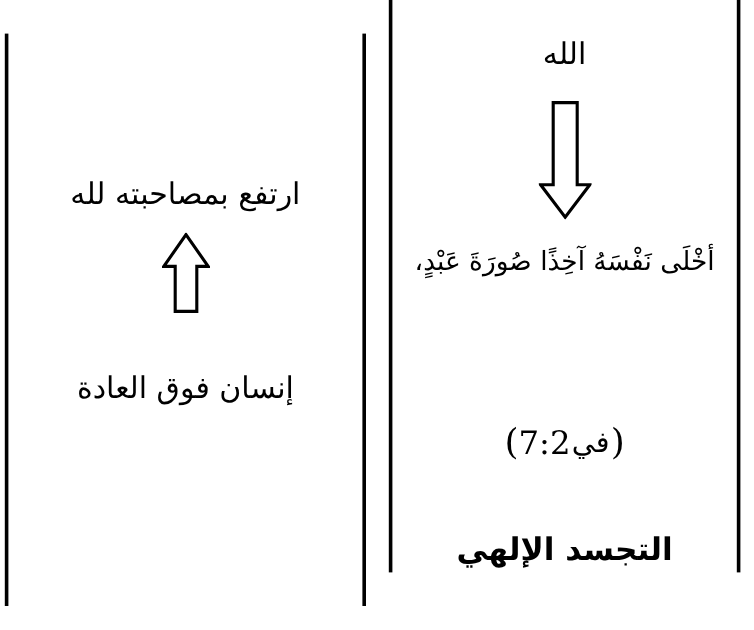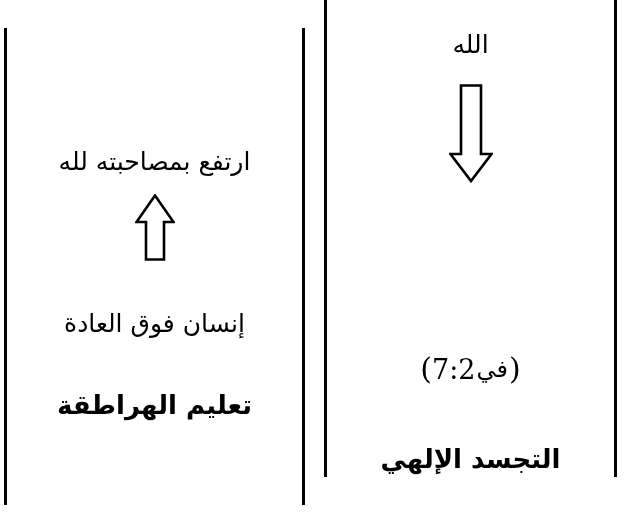--- a/index.html
+++ b/index.html
@@ -82,30 +82,30 @@
 
   <div class="panel panel-left">
     <div class="txt regular" style="top:117px;">ارتفع بمصاحبته لله</div>
 
     <svg class="arrow" style="top:166px;" width="40" height="67" viewBox="0 0 40 67" aria-hidden="true">
       <polygon points="20,1.5 38.5,28 29,28 29,65.5 11,65.5 11,28 1.5,28" fill="#ffffff" stroke="#000000" stroke-width="2.6" stroke-linejoin="miter"></polygon>
     </svg>
 
     <div class="txt regular" style="top:279px;">إنسان فوق العادة</div>
 
-    <div class="txt bold" style="top:360px;">تعليم الهراطقة</div>
   </div>
 
   <div class="panel panel-right">
     <div class="txt regular" style="top:28px;">الله</div>
 
     <svg class="arrow" style="top:84px;" width="44" height="99" viewBox="0 0 44 99" aria-hidden="true">
       <polygon points="12,1.5 32,1.5 32,70 42.5,70 22,97 1.5,70 12,70" fill="#ffffff" stroke="#000000" stroke-width="2.6" stroke-linejoin="miter"></polygon>
     </svg>
 
+    <div class="txt verse" style="top:204px;">أخْلَى نَفْسَهُ آخِذًا صُورَةَ عَبْدٍ،</div>
 
 
     <div class="reference" style="top:354px;">
       <span class="paren">(</span>
       <span class="numbers">7:2</span>
       <span class="book">في</span>
       <span class="paren">)</span>
     </div>
 
     <div class="txt bold" style="top:442px;">التجسد الإلهي</div>

